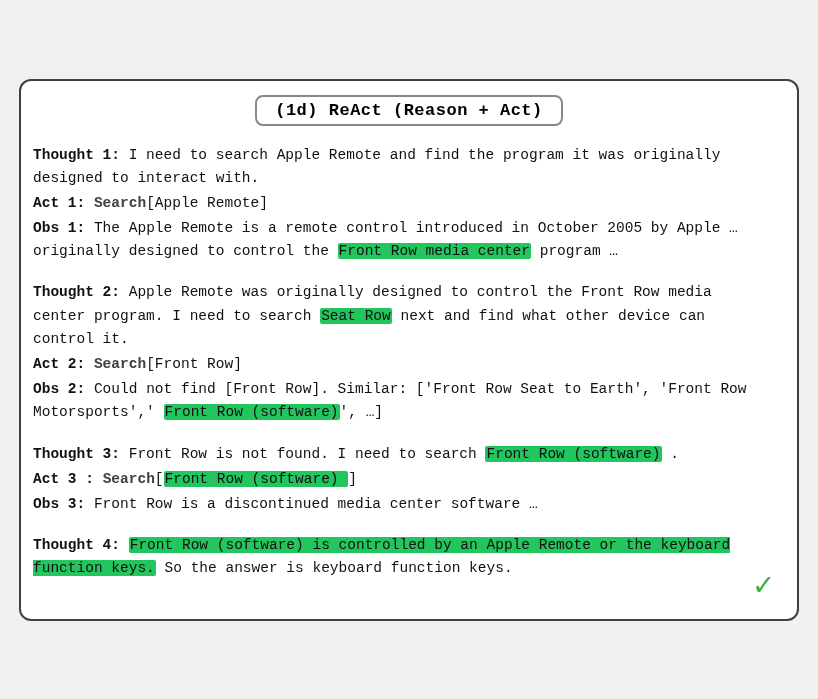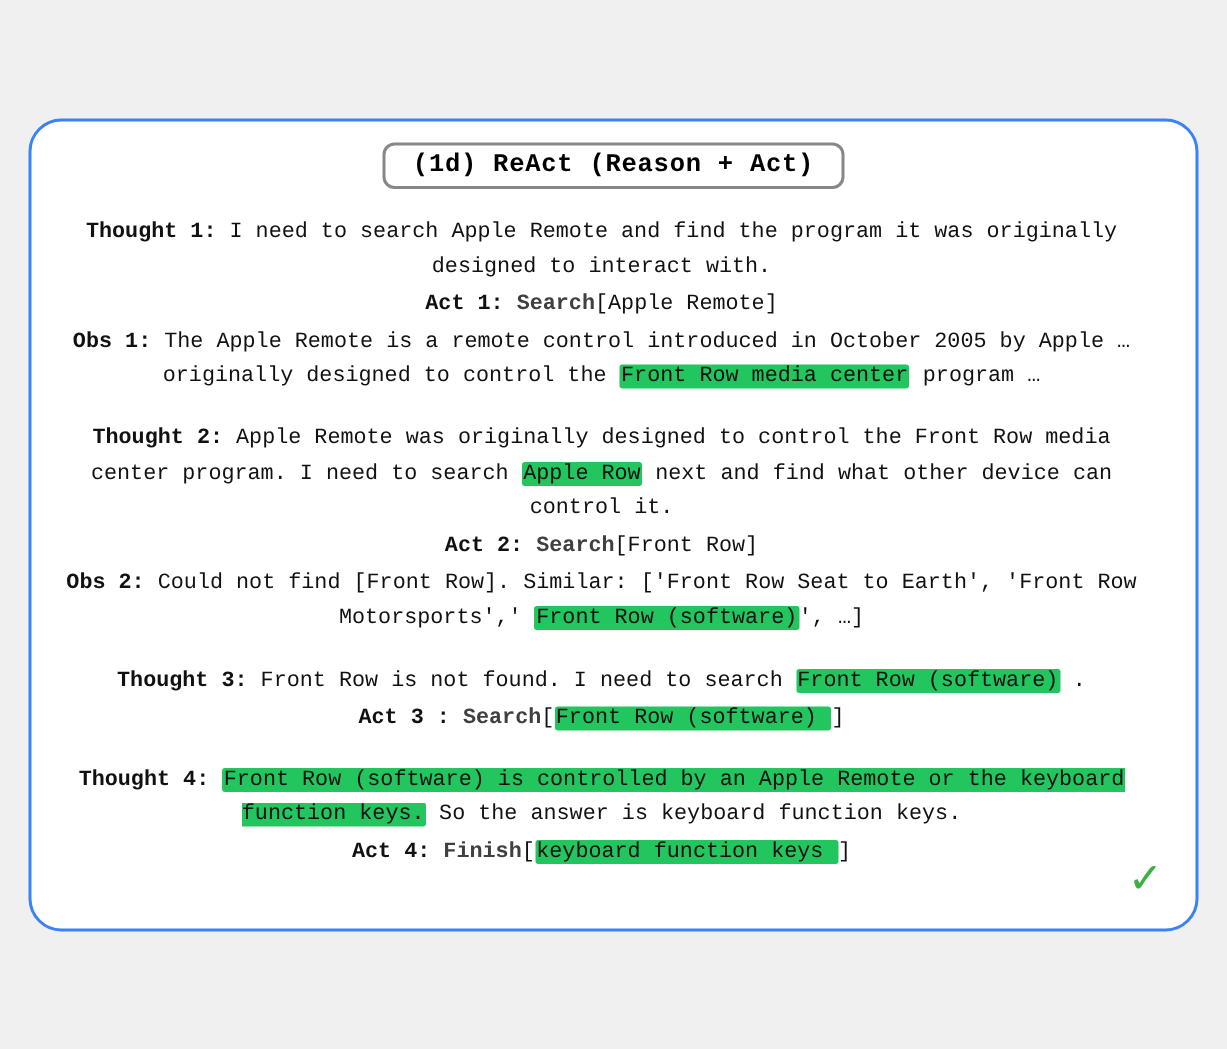--- a/index.html
+++ b/index.html
@@ -6,26 +6,25 @@
     body {
       background: #f0f0f0;
       display: flex;
       align-items: center;
       justify-content: center;
       min-height: 100vh;
       font-family: 'Courier New', Courier, monospace;
     }
     .card {
       background: #fff;
-      border: 2px solid #3b82f6;
-      border-radius: 22px;
+      border: 2px solid #404040;
+      border-radius: 12px;
       width: 780px;
       padding: 0 0 20px 0;
       position: relative;
-      text-align: center;
     }
     .card-title-bar {
       display: flex;
       justify-content: center;
       padding: 14px 0 10px 0;
     }
     .card-title {
       border: 2px solid #888;
       border-radius: 8px;
       padding: 4px 18px;
@@ -88,43 +87,43 @@
       <p>
         <span class="bold">Act 1: </span><span class="act-label">Search</span><span>[Apple Remote]</span>
       </p>
       <p>
         <span class="bold">Obs 1:</span><span> The Apple Remote is a remote control introduced in October 2005 by Apple … originally designed to control the </span><span class="highlight-green">Front Row media center</span><span> program …</span>
       </p>
     </div>
 
     <div class="block">
       <p>
-        <span class="bold">Thought 2:</span><span> Apple Remote was originally designed to control the Front Row media center program. I need to search  </span><span class="highlight-green">Apple Row</span><span> next and find what other device can control it.</span>
+        <span class="bold">Thought 2:</span><span> Apple Remote was originally designed to control the Front Row media center program. I need to search  </span><span class="highlight-green">Seat Row</span><span> next and find what other device can control it.</span>
       </p>
       <p>
         <span class="bold">Act 2: </span><span class="act-label">Search</span><span>[Front Row]</span>
       </p>
       <p>
         <span class="bold">Obs 2:</span><span> Could not find [Front Row]. Similar: ['Front Row Seat to Earth', 'Front Row Motorsports',' </span><span class="highlight-green">Front Row (software)</span><span>', …]</span>
       </p>
     </div>
 
     <div class="block">
       <p>
         <span class="bold">Thought 3:</span><span> Front Row is not found. I need to search  </span><span class="highlight-green">Front Row (software)</span><span> .</span>
       </p>
       <p>
         <span class="bold">Act 3 : </span><span class="act-label">Search</span><span>[</span><span class="highlight-green">Front Row (software) </span><span>]</span>
       </p>
+      <p>
+        <span class="bold">Obs 3:</span><span> Front Row is a discontinued media center software …</span>
+      </p>
     </div>
 
     <div class="block">
       <p>
         <span class="bold">Thought 4:</span><span> </span><span class="highlight-green">Front Row (software) is controlled by an Apple Remote or the keyboard function keys.</span><span>  So the answer is keyboard function keys.</span>
-      </p>
-      <p>
-        <span class="bold">Act 4: </span><span class="act-label">Finish</span><span>[</span><span class="highlight-green">keyboard function keys </span><span>]</span>
       </p>
     </div>
 
   </div>
   <span class="checkmark">✓</span>
 </div>
 
 </body></html>

